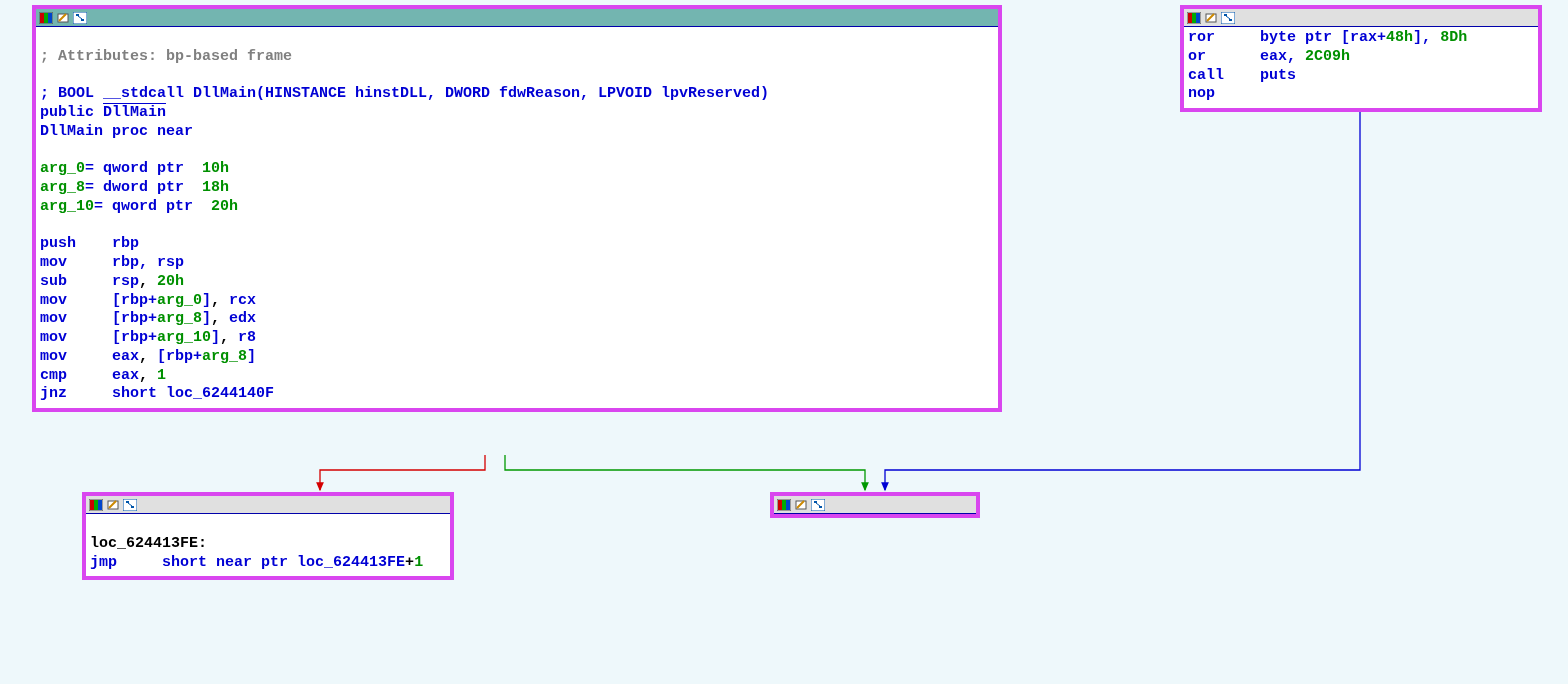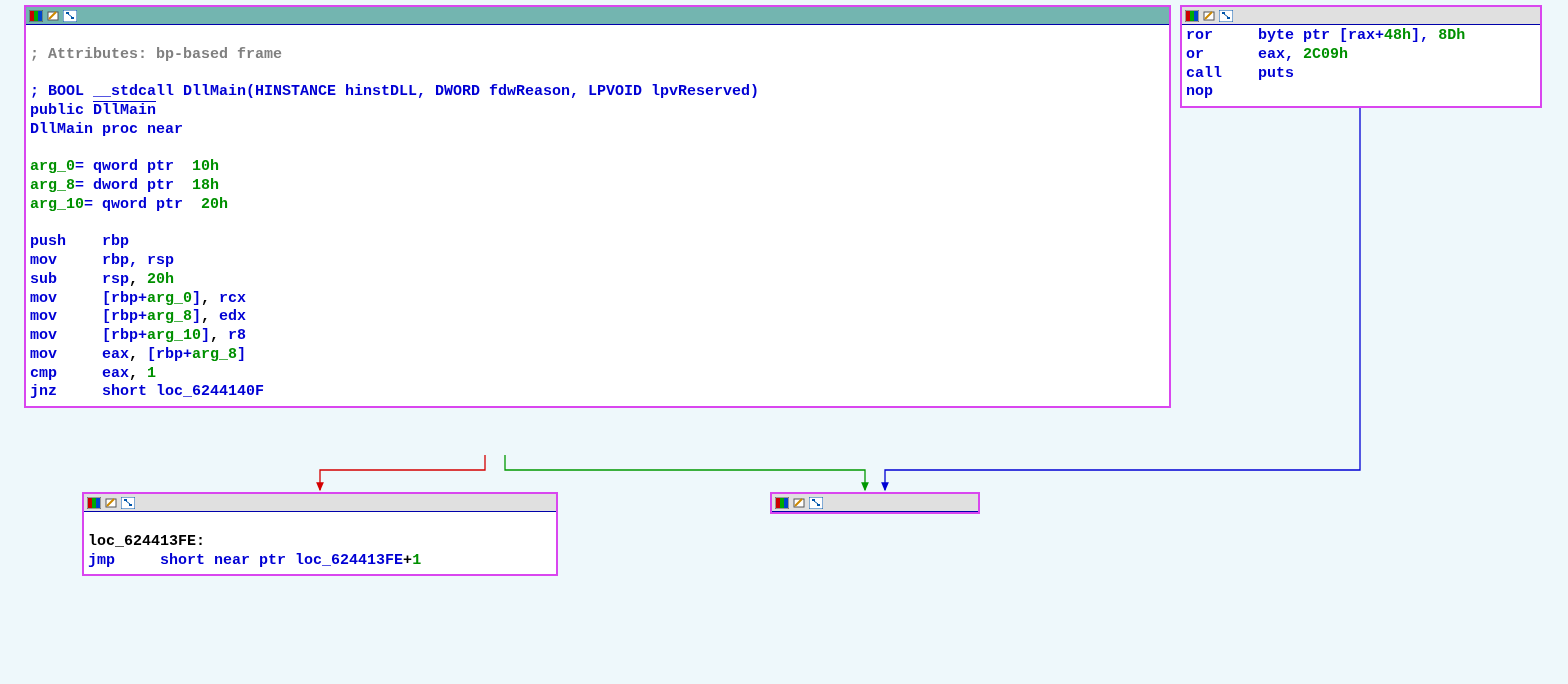--- a/index.html
+++ b/index.html
@@ -10,21 +10,21 @@
     font-size: 15px;
     font-weight: bold;
     position: relative;
     width: 1568px;
     height: 684px;
     overflow: hidden;
   }
   .node {
     position: absolute;
     background: #fff;
-    border: 2px solid #d946ef;
+    border: 4px solid #d946ef;
     box-sizing: border-box;
   }
   .node.selected .titlebar {
     background: #73b5b0;
   }
   .titlebar {
     height: 17px;
     background: #e0e0e0;
     border-bottom: 1px solid #0000aa;
     display: flex;
@@ -70,21 +70,21 @@
     </marker>
   </defs>
 
   <path d="M 485 455 L 485 470 L 320 470 L 320 490" stroke="#d40000" stroke-width="1.3" fill="none" marker-end="url(#ar-red)"></path>
 
   <path d="M 505 455 L 505 470 L 865 470 L 865 490" stroke="#009800" stroke-width="1.3" fill="none" marker-end="url(#ar-green)"></path>
 
   <path d="M 1360 98 L 1360 470 L 885 470 L 885 490" stroke="#0000d4" stroke-width="1.3" fill="none" marker-end="url(#ar-blue)"></path>
 </svg>
 
-<div class="node selected" style="left:24px; top:5px; width:1147px;">
+<div class="node selected" style="left:32px; top:5px; width:970px;">
   <div class="titlebar">
     <span class="tb-icon">
       <svg width="14" height="12">
           <rect x="0" y="0" width="14" height="12" fill="none" stroke="#555" stroke-width="1"></rect>
           <rect x="1" y="1" width="4" height="10" fill="#c00"></rect>
           <rect x="5" y="1" width="4" height="10" fill="#0a0"></rect>
           <rect x="9" y="1" width="4" height="10" fill="#04c"></rect>
         </svg>
     </span>
     <span class="tb-icon">
@@ -117,21 +117,21 @@
 <span class="c-blue">mov</span>     <span class="c-blue">rbp, rsp</span>
 <span class="c-blue">sub</span>     <span class="c-blue">rsp</span>, <span class="c-green">20h</span>
 <span class="c-blue">mov</span>     <span class="c-blue">[rbp+</span><span class="c-green">arg_0</span><span class="c-blue">]</span>, <span class="c-blue">rcx</span>
 <span class="c-blue">mov</span>     <span class="c-blue">[rbp+</span><span class="c-green">arg_8</span><span class="c-blue">]</span>, <span class="c-blue">edx</span>
 <span class="c-blue">mov</span>     <span class="c-blue">[rbp+</span><span class="c-green">arg_10</span><span class="c-blue">]</span>, <span class="c-blue">r8</span>
 <span class="c-blue">mov</span>     <span class="c-blue">eax</span>, <span class="c-blue">[rbp+</span><span class="c-green">arg_8</span><span class="c-blue">]</span>
 <span class="c-blue">cmp</span>     <span class="c-blue">eax</span>, <span class="c-green">1</span>
 <span class="c-blue">jnz</span>     <span class="c-blue">short</span> <span class="c-blue">loc_6244140F</span></div>
 </div>
 
-<div class="node" style="left:82px; top:492px; width:476px;">
+<div class="node" style="left:82px; top:492px; width:372px;">
   <div class="titlebar">
     <span class="tb-icon"><svg width="14" height="12">
           <rect x="0" y="0" width="14" height="12" fill="none" stroke="#555"></rect>
           <rect x="1" y="1" width="4" height="10" fill="#c00"></rect>
           <rect x="5" y="1" width="4" height="10" fill="#0a0"></rect>
           <rect x="9" y="1" width="4" height="10" fill="#04c"></rect>
         </svg></span>
     <span class="tb-icon"><svg width="14" height="12">
           <rect x="2" y="2" width="10" height="8" fill="#fff" stroke="#555"></rect>
           <path d="M3 9 L10 2" stroke="#c80" stroke-width="2"></path>

